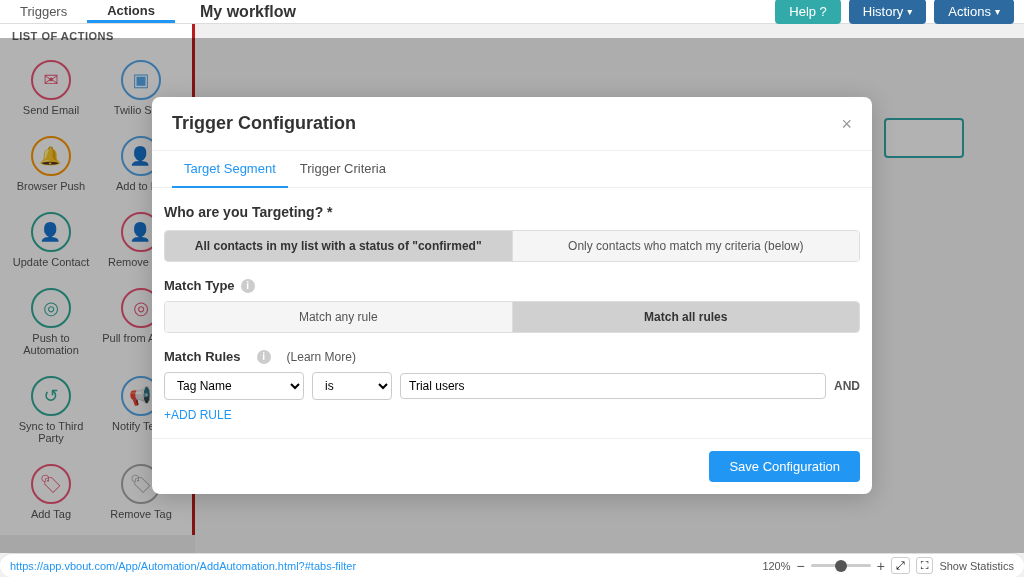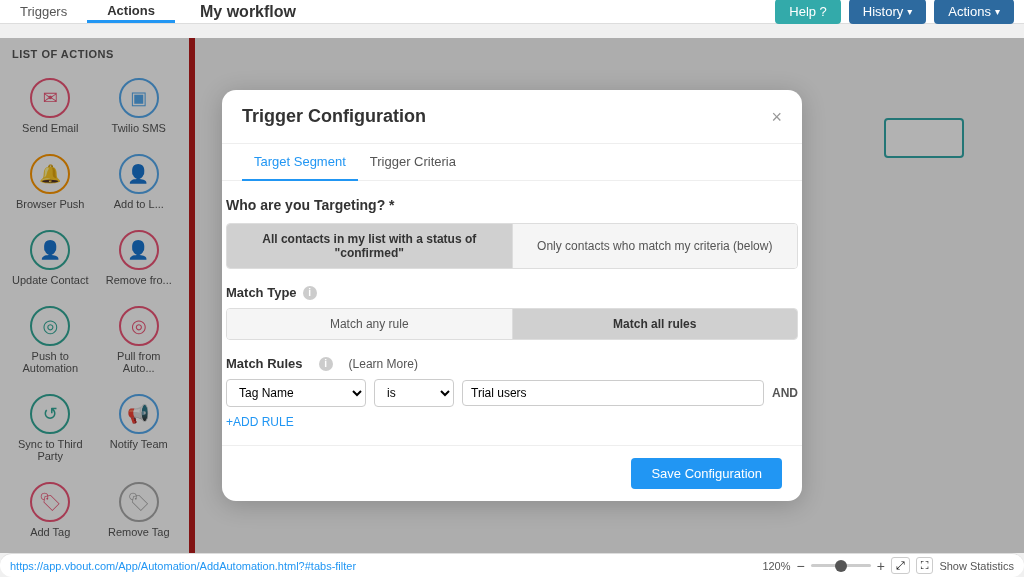--- a/index.html
+++ b/index.html
@@ -27,21 +27,21 @@
     .btn-history {
       background: #2d6a9f; color: #fff; border: none; padding: 5px 14px; border-radius: 4px; cursor: pointer; font-size: 13px; display: flex; align-items: center; gap: 4px;
     }
     .btn-actions-top {
       background: #2d6a9f; color: #fff; border: none; padding: 5px 14px; border-radius: 4px; cursor: pointer; font-size: 13px; display: flex; align-items: center; gap: 4px;
     }
     .chevron { font-size: 10px; }
 
     
     .sidebar {
-      position: absolute; top: 38px; left: 0; width: 195px; height: calc(100% - 38px - 24px); background: #fff; border-right: 6px solid #b91c1c; overflow-y: auto;
+      position: absolute; top: 20px; left: 0; width: 195px; height: calc(100% - 38px - 24px); background: #fff; border-right: 3px solid #b91c1c; overflow-y: auto;
     }
     .sidebar-header {
       font-size: 11px; font-weight: bold; color: #555; padding: 10px 12px 6px; text-transform: uppercase; letter-spacing: 0.5px;
     }
     .sidebar-grid {
       display: grid; grid-template-columns: 1fr 1fr; gap: 4px; padding: 4px 8px;
     }
     .sidebar-item {
       display: flex; flex-direction: column; align-items: center; padding: 8px 4px; cursor: pointer; border-radius: 4px; text-align: center;
     }
@@ -65,39 +65,39 @@
     .zoom-slider { width: 60px; height: 3px; background: #ccc; border-radius: 2px; position: relative; }
     .zoom-thumb { width: 12px; height: 12px; background: #555; border-radius: 50%; position: absolute; top: -4px; left: 50%; transform: translateX(-50%); }
     .bottom-btn { background: none; border: 1px solid #ccc; border-radius: 3px; padding: 1px 4px; font-size: 11px; cursor: pointer; }
     .show-stats { font-size: 11px; color: #555; cursor: pointer; }
 
     
     .modal-overlay {
       position: absolute; top: 38px; left: 0; right: 0; bottom: 24px; background: rgba(0,0,0,0.3); z-index: 100; display: flex; align-items: center; justify-content: center;
     }
     .modal {
-      background: #fff; border-radius: 14px; width: 580px; max-height: 90%; overflow: hidden; box-shadow: 0 4px 24px rgba(0,0,0,0.2); position: relative;
+      background: #fff; border-radius: 8px; width: 720px; max-height: 90%; overflow: hidden; box-shadow: 0 4px 24px rgba(0,0,0,0.2); position: relative;
     }
     .modal-header {
       display: flex; align-items: center; justify-content: space-between; padding: 16px 20px; border-bottom: 1px solid #eee;
     }
     .modal-title { font-size: 18px; font-weight: bold; color: #333; }
     .modal-close { background: none; border: none; font-size: 18px; cursor: pointer; color: #999; line-height: 1; }
 
     
     .modal-tabs {
       display: flex; border-bottom: 1px solid #eee; padding: 0 20px;
     }
     .modal-tab {
       padding: 10px 12px; cursor: pointer; font-size: 13px; color: #555; border-bottom: 2px solid transparent; margin-bottom: -1px;
     }
     .modal-tab.active { color: #2196f3; border-bottom-color: #2196f3; }
 
     
-    .modal-body { padding: 16px 4px; }
+    .modal-body { padding: 16px 12px; }
 
     .section-title { font-size: 14px; font-weight: bold; color: #333; margin-bottom: 10px; }
 
     
     .toggle-group {
       display: flex; border: 1px solid #ddd; border-radius: 4px; overflow: hidden; margin-bottom: 16px;
     }
     .toggle-btn {
       flex: 1; padding: 8px 12px; background: #f5f5f5; border: none; cursor: pointer; font-size: 12px; color: #555; text-align: center;
     }
@@ -130,21 +130,21 @@
       flex: 1; padding: 5px 8px; border: 1px solid #ccc; border-radius: 4px; font-size: 12px;
     }
     .rule-and { font-size: 12px; color: #555; font-weight: bold; }
 
     .add-rule-btn {
       background: none; border: none; color: #2196f3; font-size: 12px; cursor: pointer; padding: 0; margin-top: 4px; display: block;
     }
 
     
     .modal-footer {
-      display: flex; justify-content: flex-end; padding: 12px 20px; border-top: 1px solid #eee;
+      display: flex; justify-content: flex-end; padding: 12px 12px; border-top: 1px solid #eee;
     }
     .btn-save {
       background: #2196f3; color: #fff; border: none; padding: 8px 20px; border-radius: 4px; cursor: pointer; font-size: 13px;
     }
 
     
     .canvas-node {
       position: absolute; right: 60px; top: 80px; width: 80px; height: 40px; border: 2px solid #3aa; border-radius: 4px; background: #fff;
     }
   </style>

